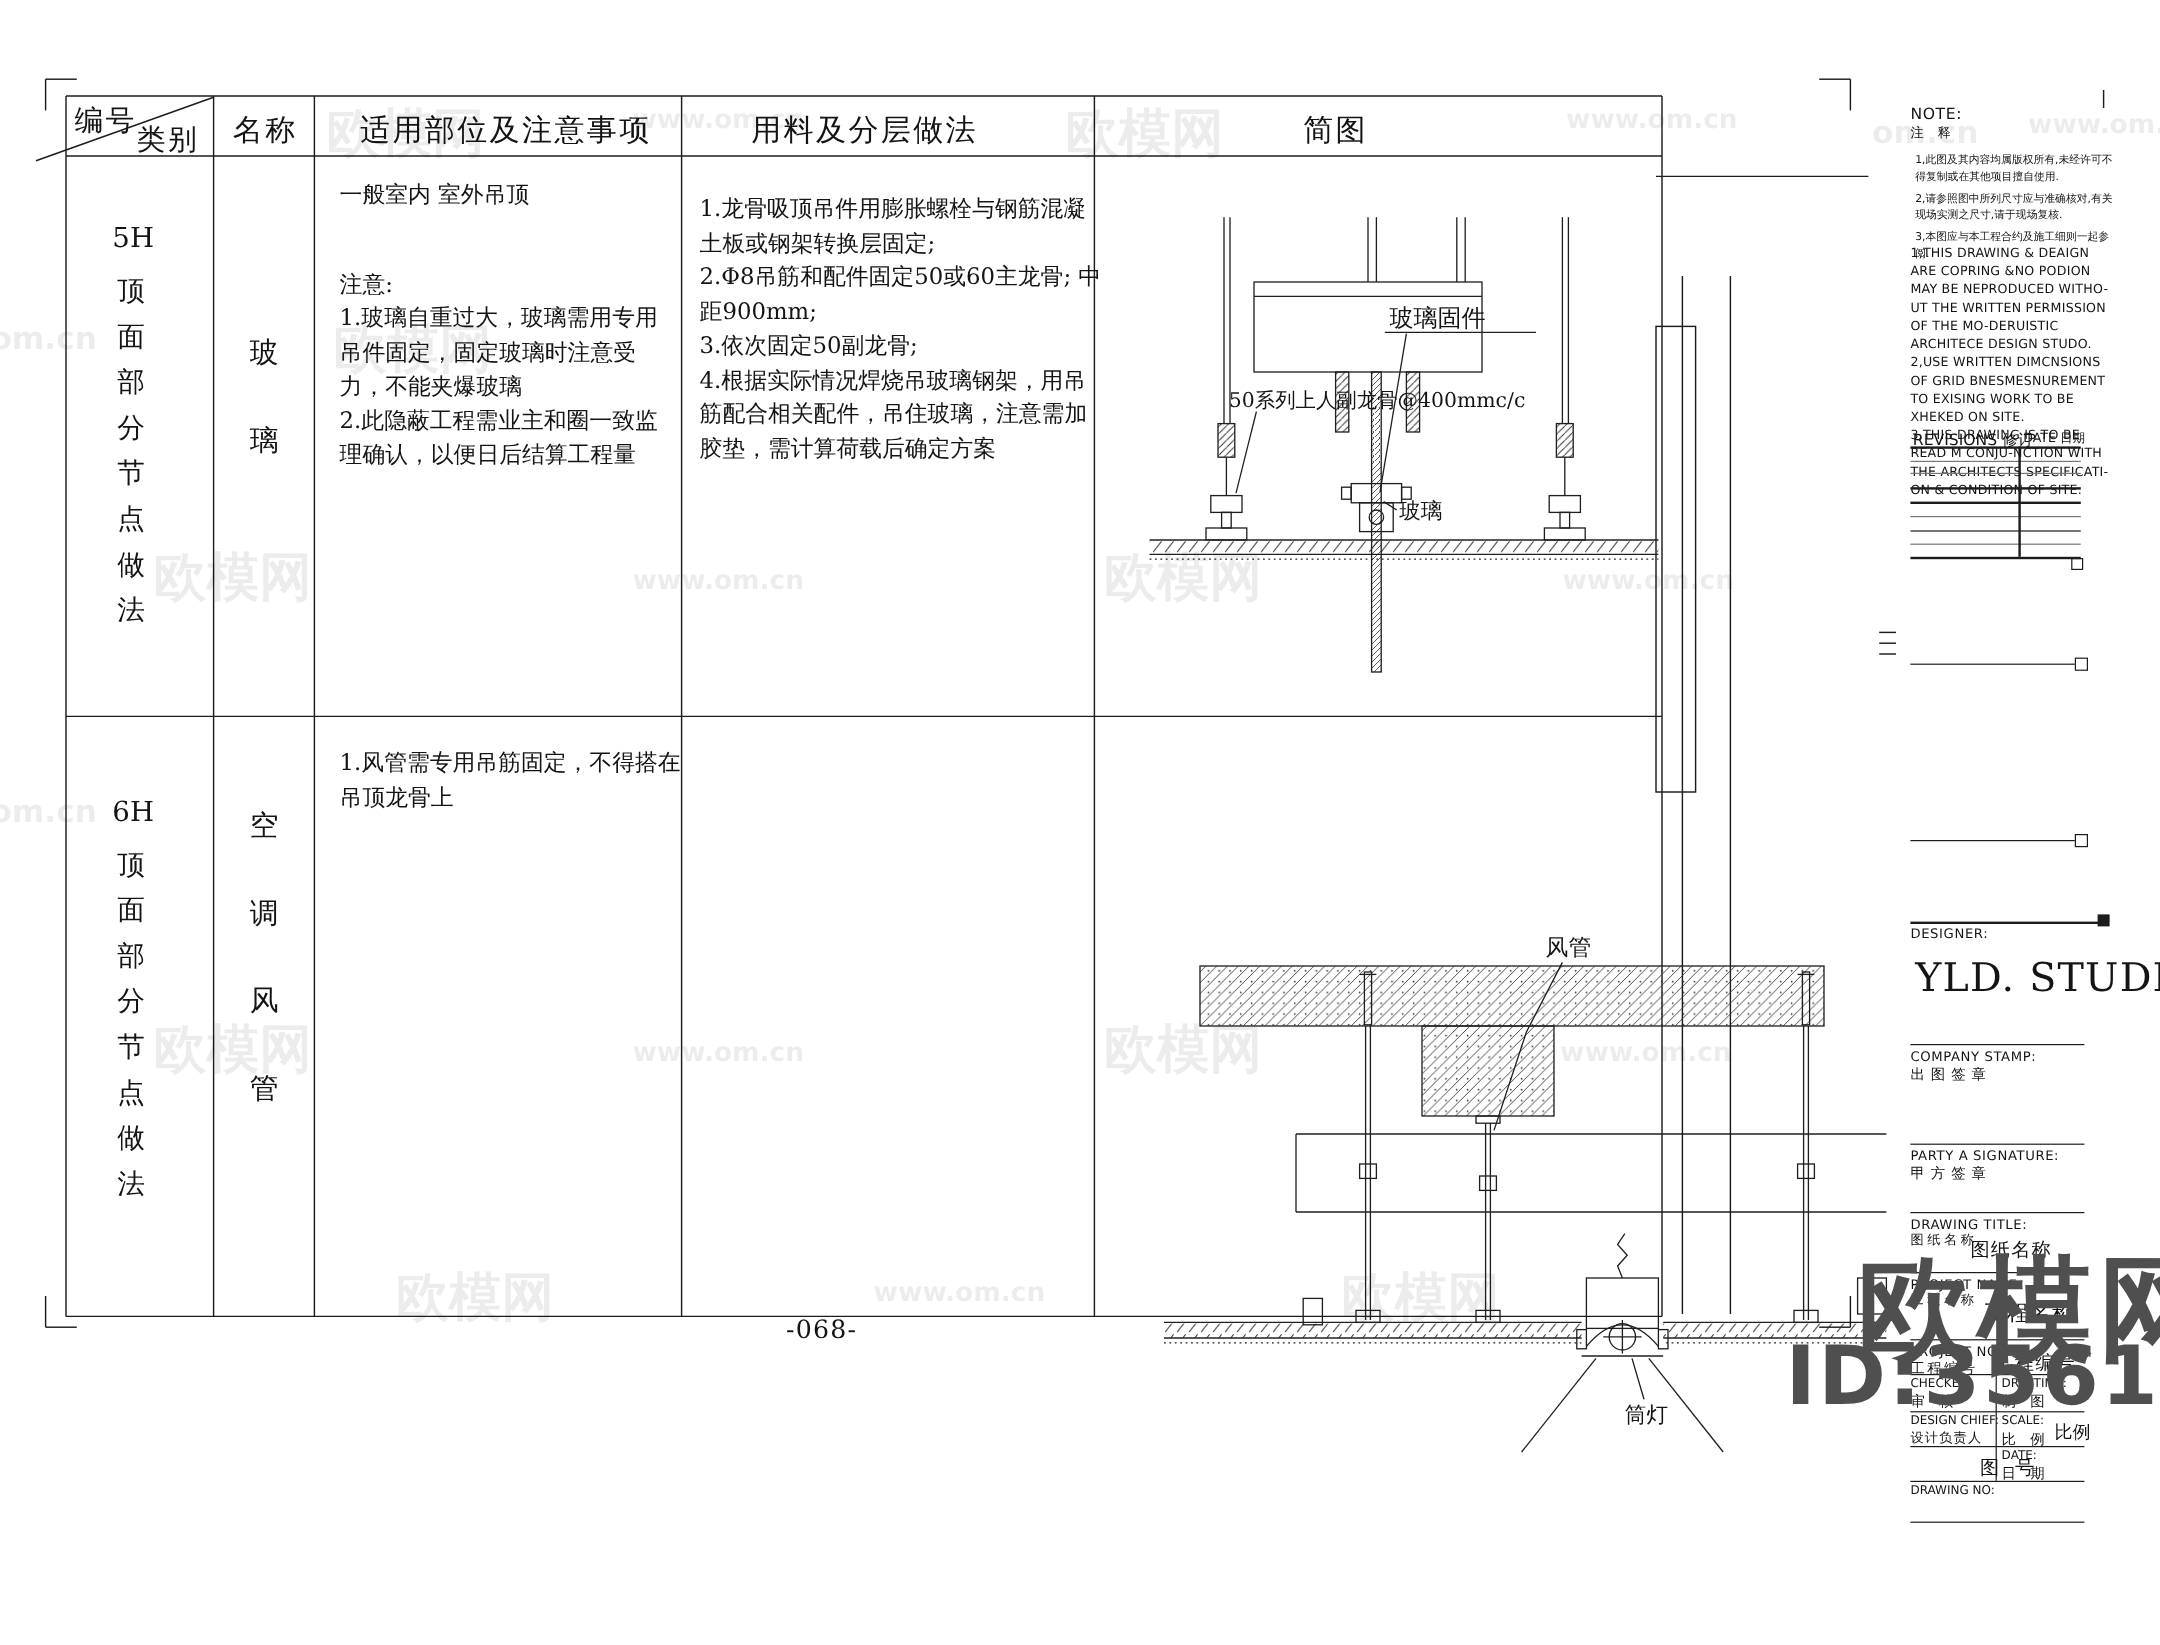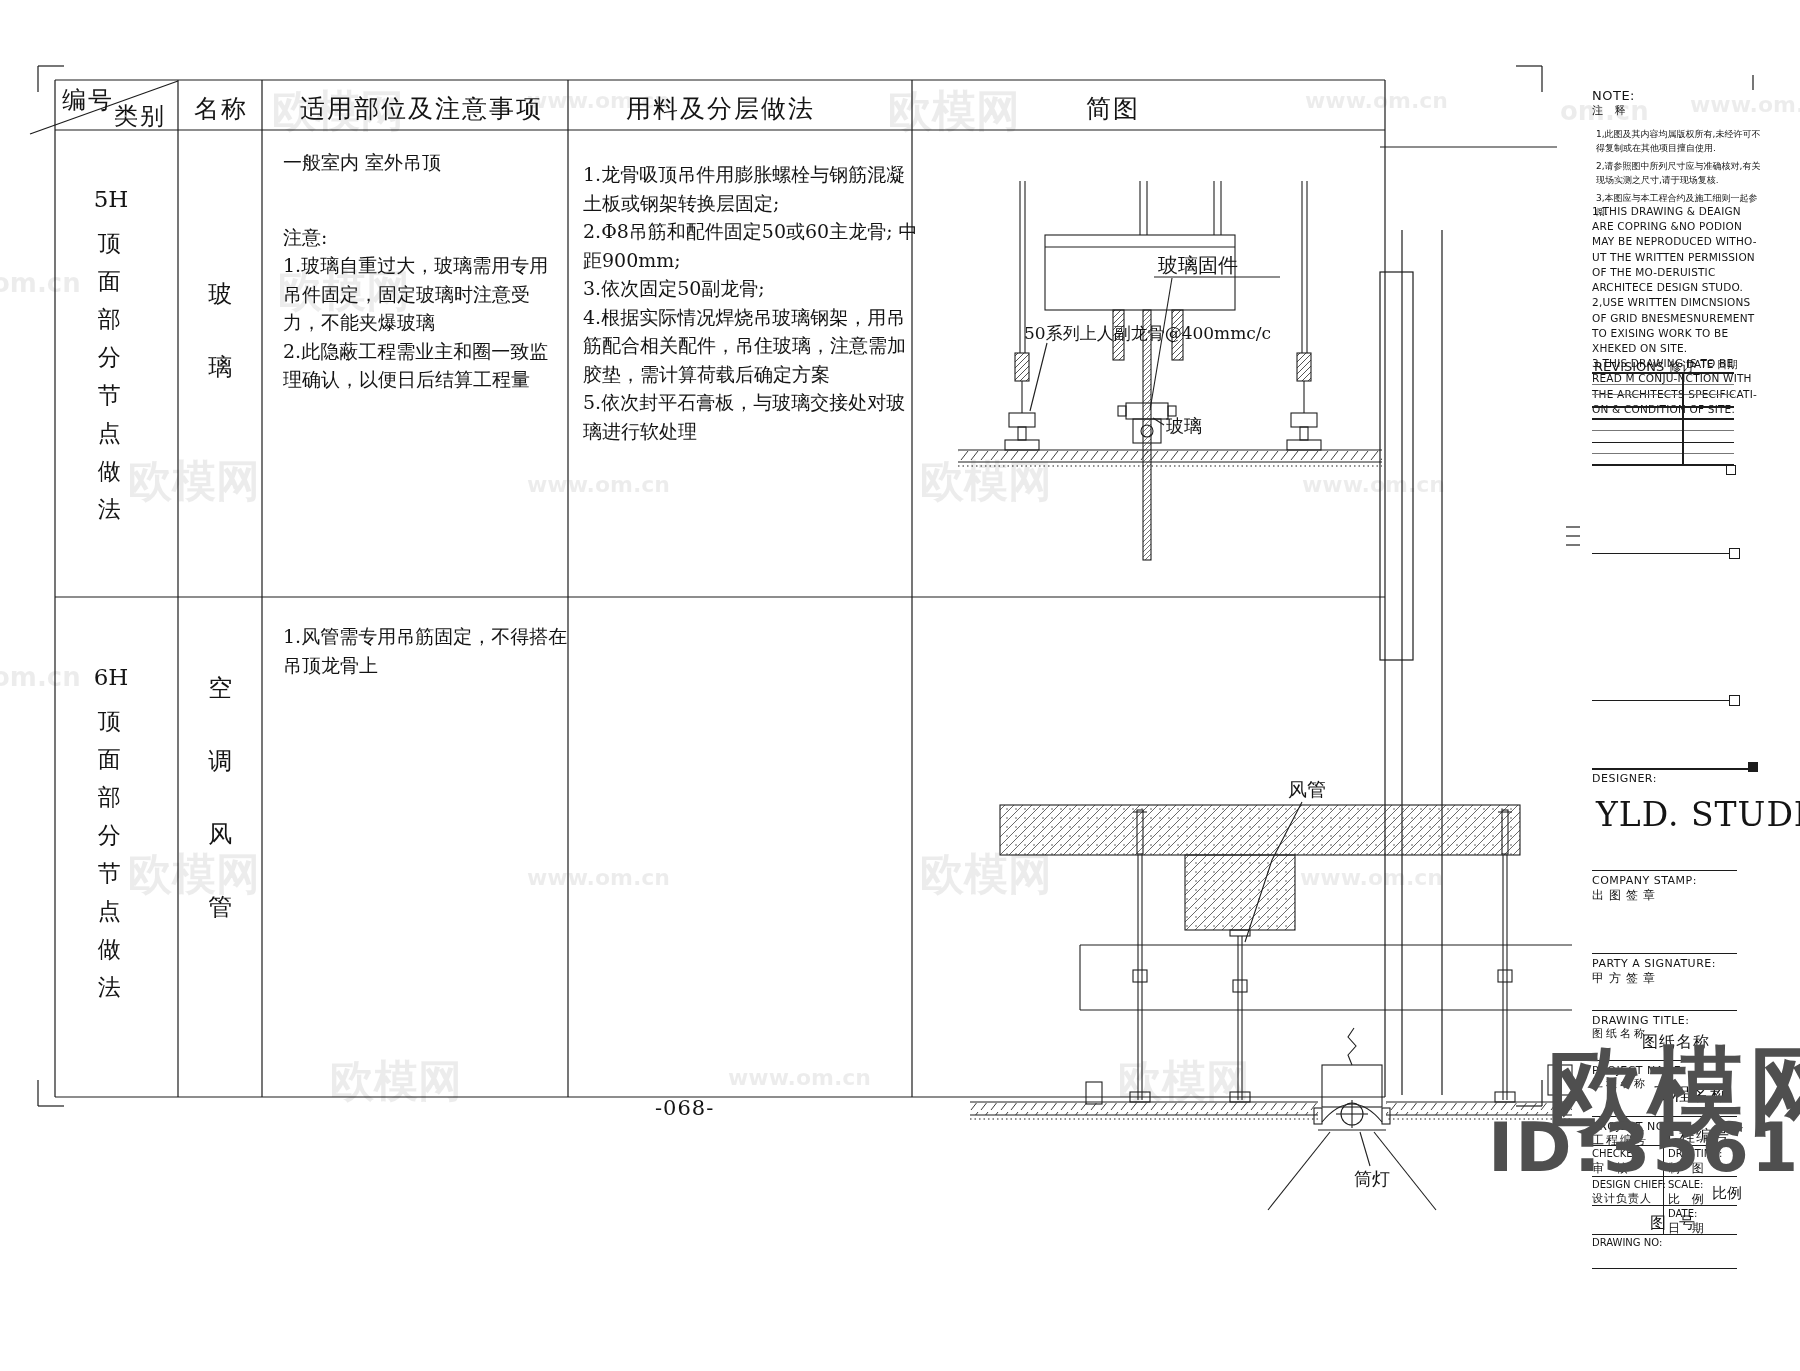--- a/index.html
+++ b/index.html
@@ -103,21 +103,20 @@
     <div style="margin-bottom:46px;">一般室内 室外吊顶</div>
     <div>注意:</div>
     <div>1.玻璃自重过大，玻璃需用专用吊件固定，固定玻璃时注意受力，不能夹爆玻璃</div>
     <div>2.此隐蔽工程需业主和圈一致监理确认，以便日后结算工程量</div>
   </div>
   <div class="abs body-txt" style="left:583px;top:160px;width:335px;">
     <div>1.龙骨吸顶吊件用膨胀螺栓与钢筋混凝土板或钢架转换层固定;</div>
     <div>2.Φ8吊筋和配件固定50或60主龙骨; 中距900mm;</div>
     <div>3.依次固定50副龙骨;</div>
     <div>4.根据实际情况焊烧吊玻璃钢架，用吊筋配合相关配件，吊住玻璃，注意需加胶垫，需计算荷载后确定方案</div>
-    <div>5.依次封平石膏板，与玻璃交接处对玻璃进行软处理</div>
   </div>
 
   <svg class="abs" style="left:950px;top:175px" width="440" height="420" viewBox="0 0 440 420">
     <defs>
       <pattern id="hatch45" width="6" height="6" patternUnits="userSpaceOnUse">
         <path d="M0,6 L6,0" stroke="#2a2a2a" stroke-width="0.8"></path>
       </pattern>
       <pattern id="glassh" width="5" height="5" patternUnits="userSpaceOnUse">
         <path d="M0,5 L5,0" stroke="#3a3a3a" stroke-width="0.7"></path>
       </pattern>

